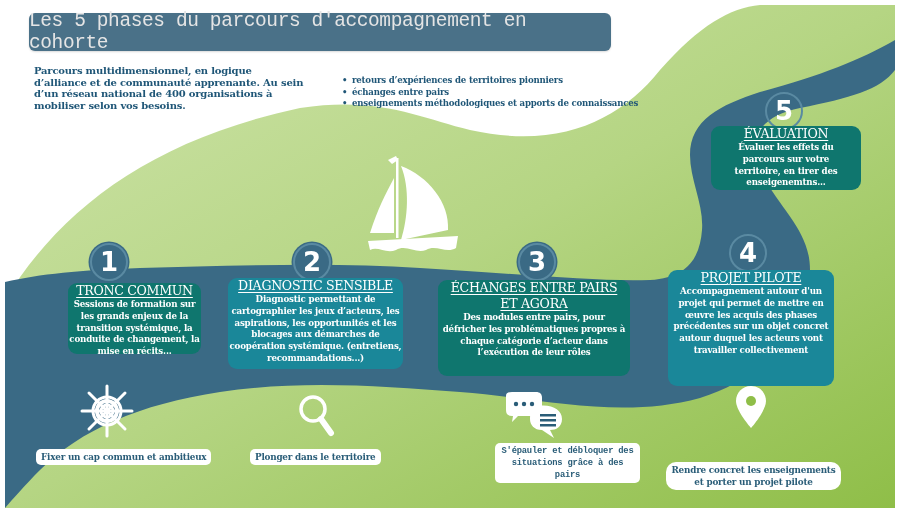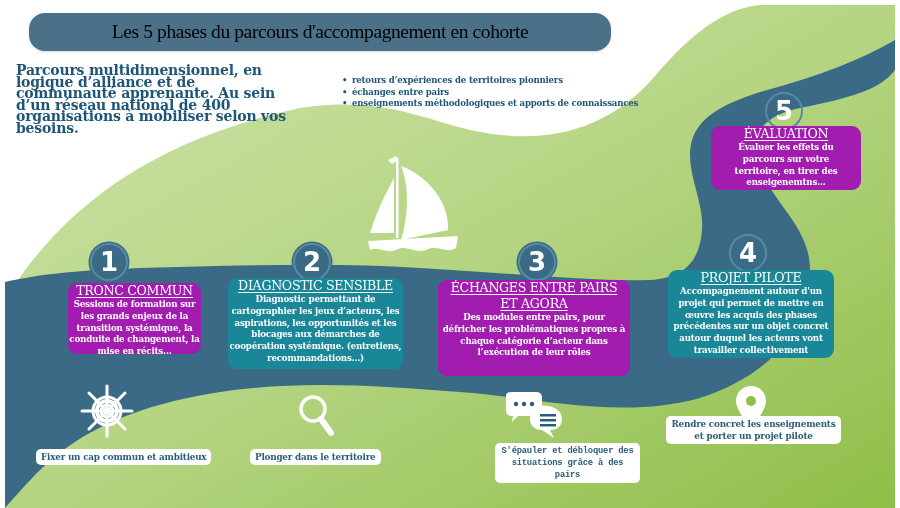--- a/index.html
+++ b/index.html
@@ -1,27 +1,27 @@
 <!DOCTYPE html>
 <html><head>
 <meta charset="utf-8">
 <style>
   html,body{margin:0;padding:0;}
   body{width:900px;height:508px;overflow:hidden;background:#ffffff;position:relative;font-family:"DejaVu Serif","Liberation Serif",serif;}
   .bg-svg{position:absolute;left:0;top:0;width:900px;height:508px;}
-  .title-bar{position:absolute;left:29px;top:13px;width:582px;height:38px;background:#4a7188;border-radius:16px;color:#000000;font-size:19.5px;font-family:Liberation Serif, serif;display:flex;align-items:center;justify-content:center;letter-spacing:-0.4px;box-shadow:0 1px 2px rgba(0,0,0,.15);}
-  .intro{position:absolute;left:16px;top:65px;width:270px;font-size:14px;line-height:11.5px;color:#1f5677;font-weight:bold;font-family:"DejaVu Serif",serif;letter-spacing:-0.2px;}
+  .title-bar{position:absolute;left:29px;top:13px;width:582px;height:38px;background:#4a7188;border-radius:6px;color:#e5e5e5;font-size:19.5px;font-family:Liberation Mono, monospace;display:flex;align-items:center;justify-content:center;letter-spacing:-0.4px;box-shadow:0 1px 2px rgba(0,0,0,.15);}
+  .intro{position:absolute;left:34px;top:65px;width:270px;font-size:10px;line-height:11.5px;color:#1f5677;font-weight:bold;font-family:"DejaVu Serif",serif;letter-spacing:-0.2px;}
   .bullets{position:absolute;left:330px;top:63px;margin:12px;padding:0;list-style:none;font-size:8.6px;line-height:11.5px;color:#1f5677;font-weight:bold;font-family:"DejaVu Serif",serif;letter-spacing:-0.2px;}
   .bullets li{position:relative;padding-left:10px;}
   .bullets li::before{content:"•";position:absolute;left:0;top:0;}
   .num{position:absolute;width:34px;height:34px;border-radius:50%;background:#3a6a85;border:2px solid #5a8aa2;box-shadow:0 0 0 1.5px #3a6a85;color:#fff;font-family:"DejaVu Sans",sans-serif;font-weight:bold;font-size:26px;display:flex;align-items:center;justify-content:center;line-height:1;}
   .box{position:absolute;border-radius:9px;color:#fff;text-align:center;font-family:"DejaVu Serif",serif;font-weight:bold;}
   .box .hd{font-size:12.6px;text-decoration:underline;text-underline-offset:2px;letter-spacing:-0.3px;line-height:16px;font-weight:normal;}
   .box .tx{font-size:8.7px;line-height:11.8px;letter-spacing:-0.2px;}
-  .green{background:#a21caf;}
+  .green{background:#0f766e;}
   .teal{background:#1a8799;}
   .cap{position:absolute;background:#fff;border-radius:5px;color:#2a5d78;font-size:8.8px;line-height:12px;font-weight:bold;font-family:"DejaVu Serif",serif;text-align:center;padding:2px 5px;letter-spacing:-0.2px;}
   .icon{position:absolute;}
 </style>
 </head>
 <body>
 
 <svg class="bg-svg" viewBox="0 0 900 508" xmlns="http://www.w3.org/2000/svg">
   <defs>
     <linearGradient id="land" x1="0" y1="0" x2="1" y2="1">
@@ -64,21 +64,21 @@
   <div class="tx">Diagnostic permettant de cartographier les jeux d’acteurs, les aspirations, les opportunités et les blocages aux démarches de coopération systémique. (entretiens, recommandations...)</div>
 </div>
 
 <div class="num" style="left:518px;top:243px;">3</div>
 <div class="box green" style="left:438px;top:280px;width:192px;height:96px;">
   <div class="hd" style="padding:0 8px;">ÉCHANGES ENTRE PAIRS ET AGORA</div>
   <div class="tx" style="padding:0 4px;">Des modules entre pairs, pour défricher les problématiques propres à chaque catégorie d’acteur dans l’exécution de leur rôles</div>
 </div>
 
 <div class="num" style="left:729px;top:234px;">4</div>
-<div class="box teal" style="left:668px;top:270px;width:166px;height:88px;">
+<div class="box teal" style="left:668px;top:270px;width:166px;height:116px;">
   <div class="hd">PROJET PILOTE</div>
   <div class="tx">Accompagnement autour d'un projet qui permet de mettre en œuvre les acquis des phases précédentes sur un objet concret autour duquel les acteurs vont travailler collectivement</div>
 </div>
 
 <div class="num" style="left:765px;top:92px;background:transparent;border-color:#5a8aa2;box-shadow:none;">5</div>
 <div class="box green" style="left:711px;top:126px;width:150px;height:64px;">
   <div class="hd">ÉVALUATION</div>
   <div class="tx" style="padding:0 16px;">Évaluer les effets du parcours sur votre territoire, en tirer des enseigenemtns...</div>
 </div>
 
@@ -111,13 +111,13 @@
 </svg>
 
 <svg class="icon" style="left:735px;top:386px;width:32px;height:42px;" viewBox="0 0 32 42">
   <path d="M16,0 C7,0 1,7 1,15 C1,25 16,42 16,42 C16,42 31,25 31,15 C31,7 25,0 16,0 Z" fill="#fff"></path>
   <circle cx="16" cy="15" r="5" fill="#8fbe48"></circle>
 </svg>
 
 <div class="cap" style="left:24px;top:449px;margin-left:12px;">Fixer un cap commun et ambitieux</div>
 <div class="cap" style="left:250px;top:449px;">Plonger dans le territoire</div>
 <div class="cap" style="left:495px;top:443px;width:135px;font-family:Liberation Mono, monospace;">S'épauler et débloquer des situations grâce à des pairs</div>
-<div class="cap" style="left:666px;top:416px;width:165px;">Rendre concret les enseignements et porter un projet pilote</div>
+<div class="cap" style="left:666px;top:462px;width:165px;border-radius:10px;">Rendre concret les enseignements et porter un projet pilote</div>
 
 </body></html>

